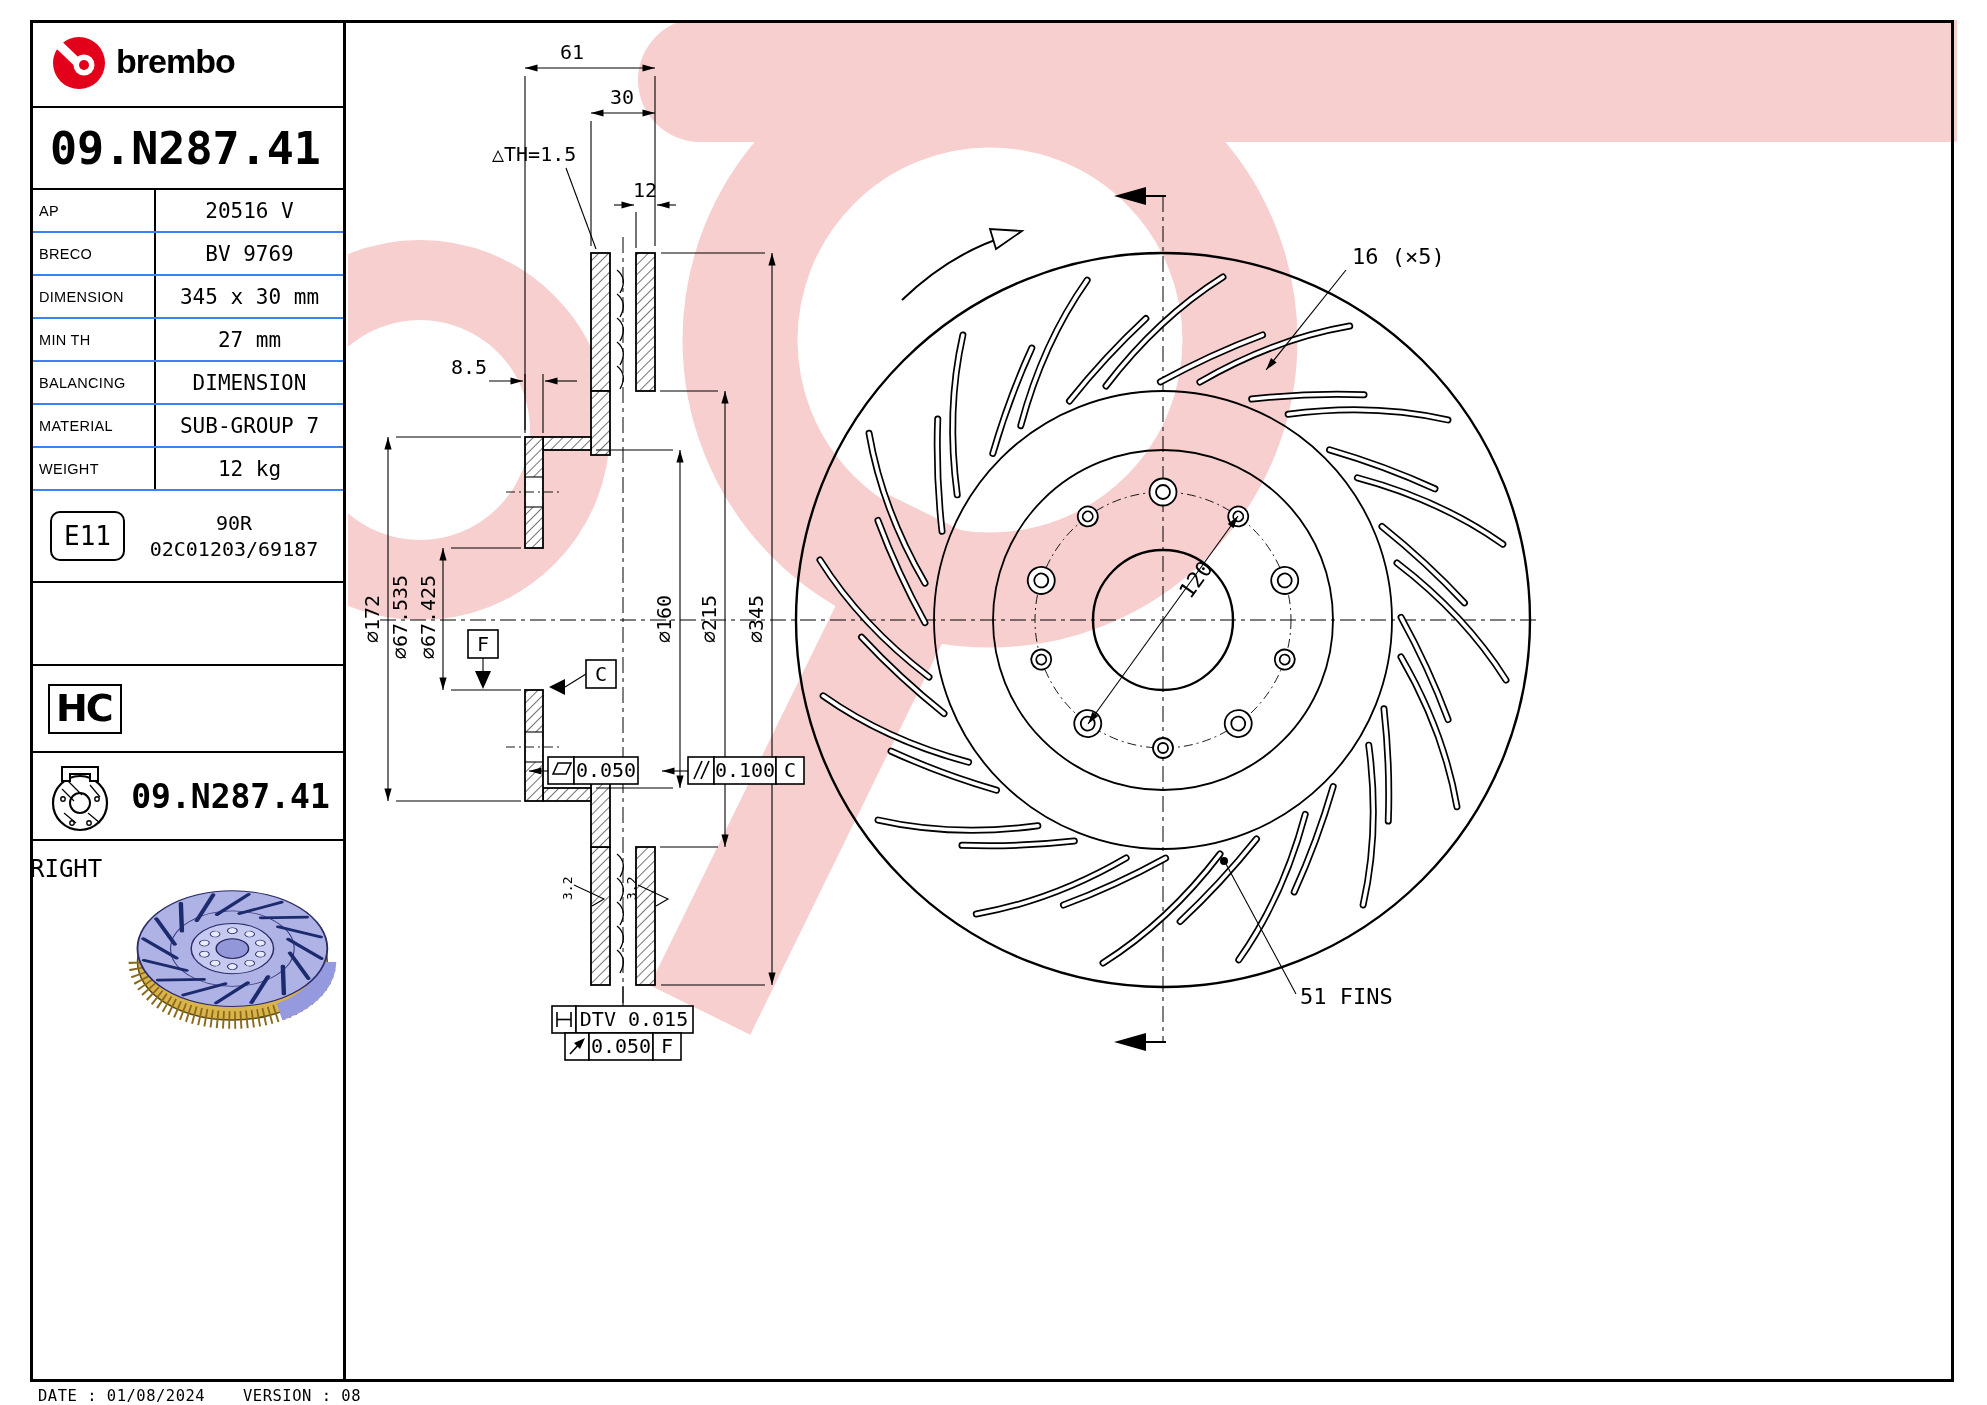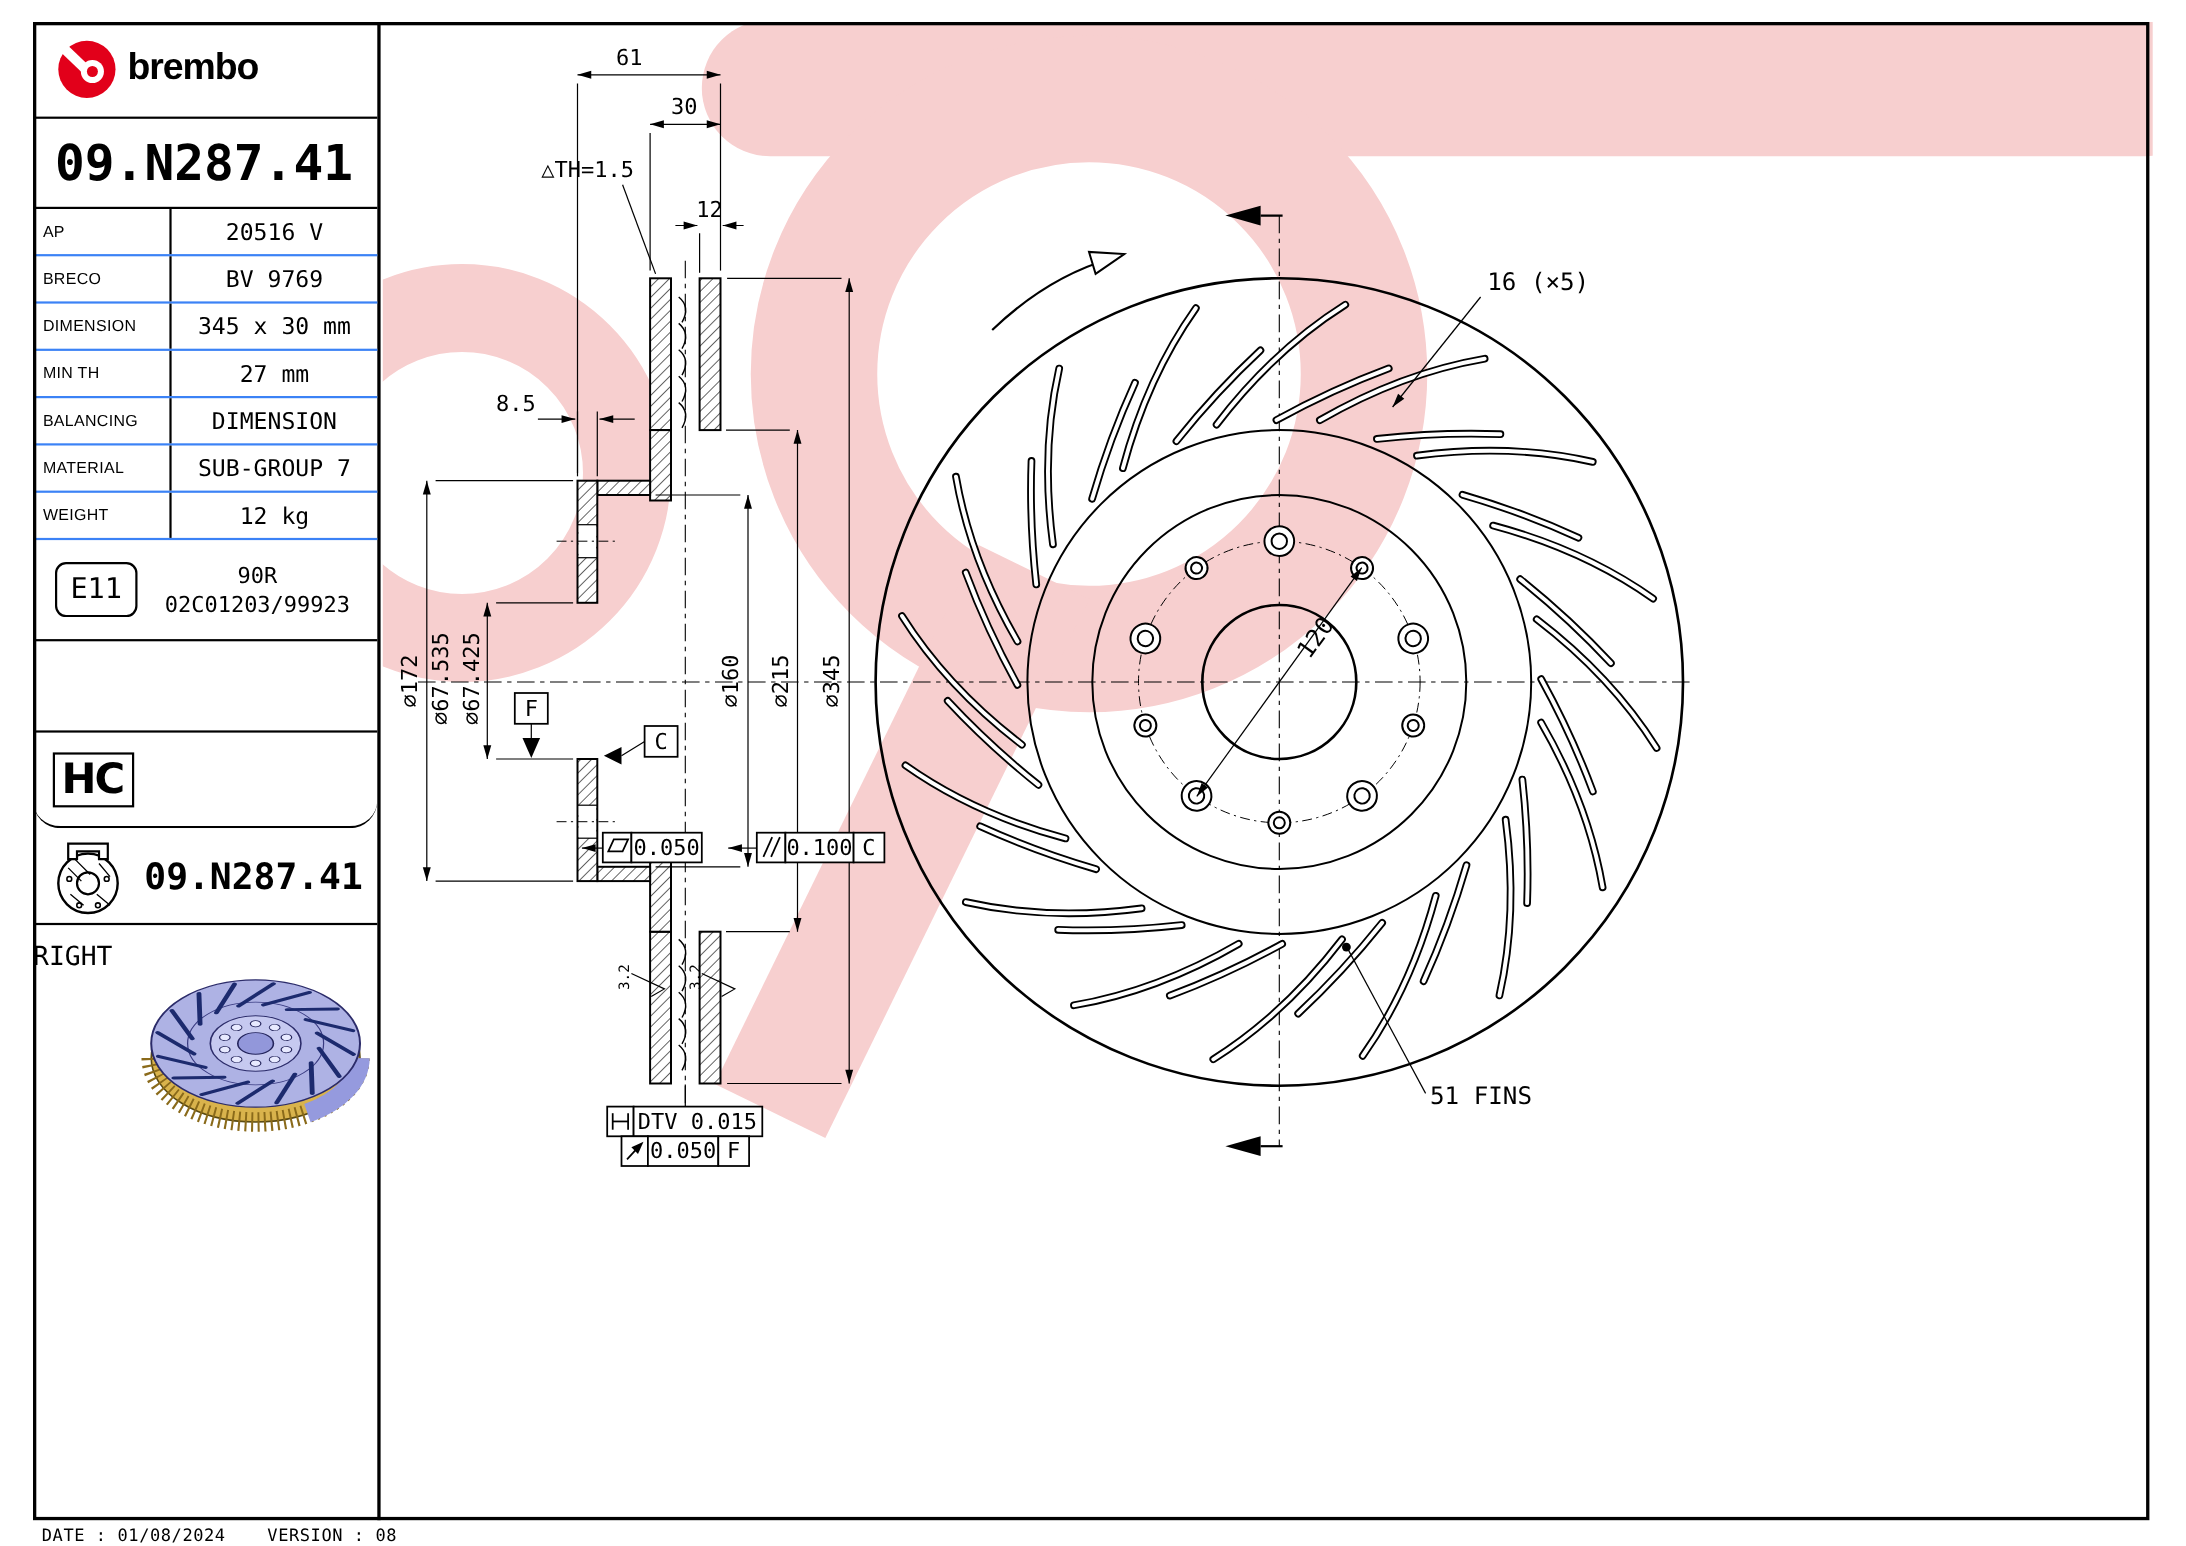--- a/index.html
+++ b/index.html
@@ -14,21 +14,21 @@
   .brand-text{font-family:"Liberation Sans",sans-serif;font-weight:700;font-size:34px;letter-spacing:-1px;margin-left:10px;margin-top:-4px;}
   .pn-row{height:82px;display:flex;align-items:center;padding-left:20px;}
   .pn-row span{font-size:45px;font-weight:700;}
   .srow{height:43px;display:flex;border-bottom:2px solid #3b82f6;box-sizing:border-box;}
   .slabel{width:126px;border-right:2px solid #000;box-sizing:border-box;font:14.5px "Liberation Sans",sans-serif;display:flex;align-items:center;padding-left:9px;letter-spacing:.3px;}
   .sval{flex:1;display:flex;align-items:center;justify-content:center;font-size:21px;}
   .e11-row{height:92px;display:flex;align-items:center;}
   .e11{border:2.5px solid #000;border-radius:10px;font-size:26px;padding:8px 12px;margin-left:20px;}
   .e11txt{flex:1;text-align:center;font-size:20px;line-height:26px;}
   .spacer-row{height:83px;}
-  .hc-row{height:87px;display:flex;align-items:center;border-radius:25px;}
+  .hc-row{height:87px;display:flex;align-items:center;}
   .hc{font-family:"DejaVu Sans",sans-serif;font-weight:700;font-size:38px;letter-spacing:-2px;border:2px solid #000;padding:0 8px 2px 6px;margin-left:18px;}
   .icon-row{height:88px;display:flex;align-items:center;}
   .pn2{flex:1;text-align:center;font-size:33px;font-weight:700;}
   .orient{flex:1;display:flex;flex-direction:row;}
   .right-label{font-size:24px;text-align:right;padding:14px 20px 0 0;}
   .disc-art{display:block;margin:8px auto 0;}
   
   .draw{position:absolute;left:348px;top:20px;z-index:1;}
   .wm{stroke:#f7cfcf;fill:none;}
   .hatchbox{fill:url(#hatch);stroke:#000;stroke-width:1.8;}
@@ -89,21 +89,21 @@
       </div>
     <div class="srow">
         <div class="slabel">WEIGHT</div>
         <div class="sval">12 kg</div>
       </div>
   </div>
   <div class="row e11-row">
     <span class="e11">E11</span>
     <div class="e11txt">
       <div>90R</div>
-      <div>02C01203/99923</div>
+      <div>02C01203/69187</div>
     </div>
   </div>
   <div class="row spacer-row"></div>
   <div class="row hc-row">
     <span class="hc">HC</span>
   </div>
   <div class="row icon-row">
     <svg width="76" height="78" viewBox="0 0 76 78" style="margin-left:12px">
       <circle cx="38" cy="46" r="27" fill="#fff" stroke="#000" stroke-width="2.2"></circle>
       <circle cx="38" cy="46" r="10" fill="#fff" stroke="#000" stroke-width="2"></circle>

